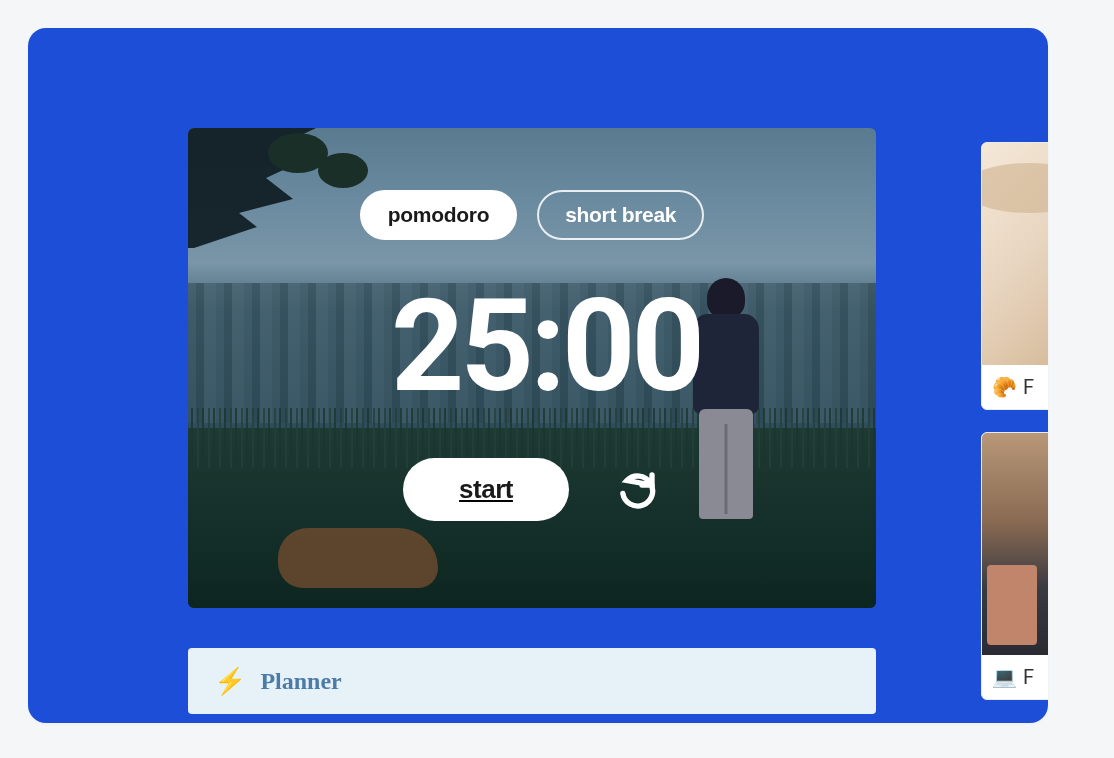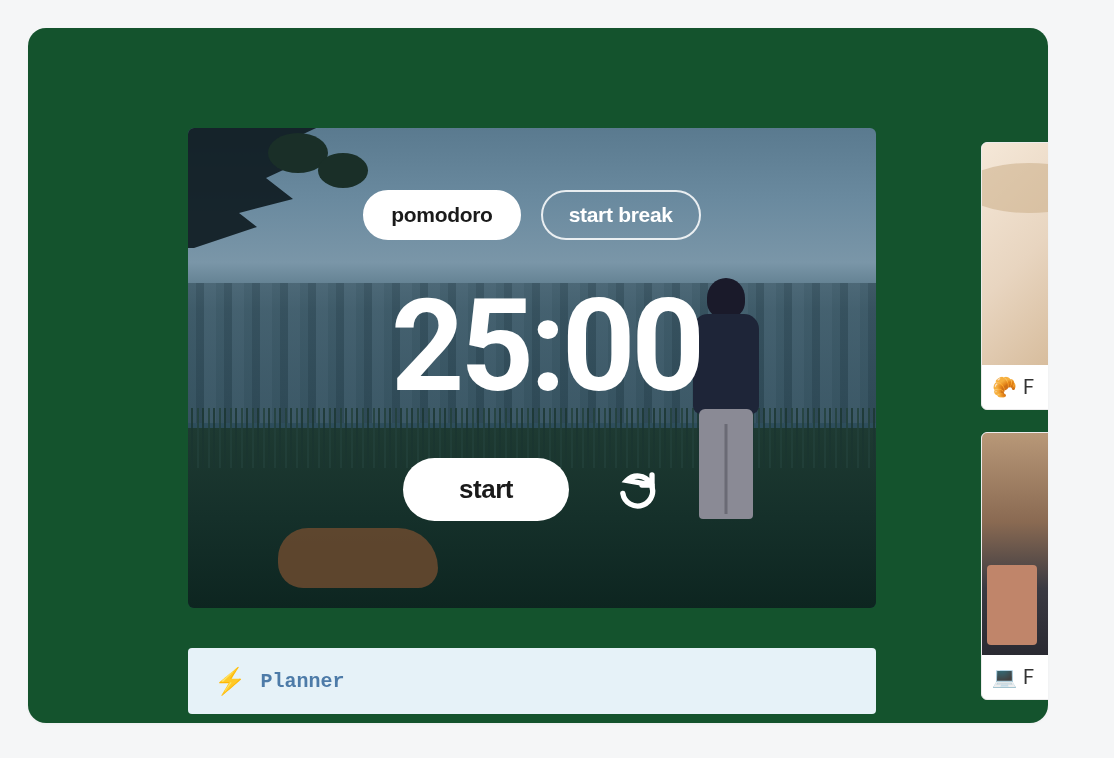--- a/index.html
+++ b/index.html
@@ -11,21 +11,21 @@
     body {
       font-family: -apple-system, BlinkMacSystemFont, 'Segoe UI', Roboto, Helvetica, Arial, sans-serif;
       background: #f5f6f7;
       width: 1114px;
       height: 758px;
       overflow: hidden;
       padding: 28px 0 0 28px;
     }
     
     .main-card {
-      background: #14532d;
+      background: #1d4ed8;
       border-radius: 18px;
       width: 1020px;
       height: 695px;
       padding: 100px 0 0 160px;
       position: relative;
       overflow: hidden;
       box-shadow: 0 1px 3px rgba(0,0,0,0.04);
     }
     
     .timer-widget {
@@ -214,20 +214,21 @@
       letter-spacing: -4px;
       line-height: 1;
       margin-left: 28px;
     }
     
     .timer-controls {
       display: flex;
       align-items: center;
       gap: 44px;
       margin-top: 48px;
+      text-decoration: underline;
     }
     
     .start-button {
       background: #ffffff;
       color: #1a1a1a;
       border: none;
       border-radius: 999px;
       padding: 16px 56px;
       font-size: 26px;
       font-weight: 700;
@@ -261,22 +262,22 @@
       display: flex;
       align-items: center;
       gap: 14px;
     }
     
     .lightning-icon {
       font-size: 26px;
     }
     
     .planner-title {
-      font-family: Liberation Mono, monospace;
-      font-size: 20px;
+      font-family: Liberation Serif, serif;
+      font-size: 24px;
       font-weight: 700;
       color: #4d7ba8;
     }
     
     
     .sidebar {
       position: absolute;
       right: -28px;
       top: 114px;
       width: 95px;
@@ -353,21 +354,21 @@
       <div class="person">
         <div class="person-head"></div>
         <div class="person-body"></div>
         <div class="person-legs"></div>
       </div>
     </div>
 
     <div class="timer-content">
       <div class="mode-tabs">
         <button class="mode-tab active">pomodoro</button>
-        <button class="mode-tab">start break</button>
+        <button class="mode-tab">short break</button>
       </div>
 
       <div class="timer-display">25:00</div>
 
       <div class="timer-controls">
         <button class="start-button">start</button>
         <button class="reset-button">
           <svg class="reset-icon" viewBox="0 0 24 24" fill="none" stroke="#ffffff" stroke-width="3.2" stroke-linecap="round">
             <path d="M21 3 L21 9 L15 9"></path>
             <path d="M3.5 14 A9 9 0 1 0 6 6.3 L21 9" fill="none"></path>

